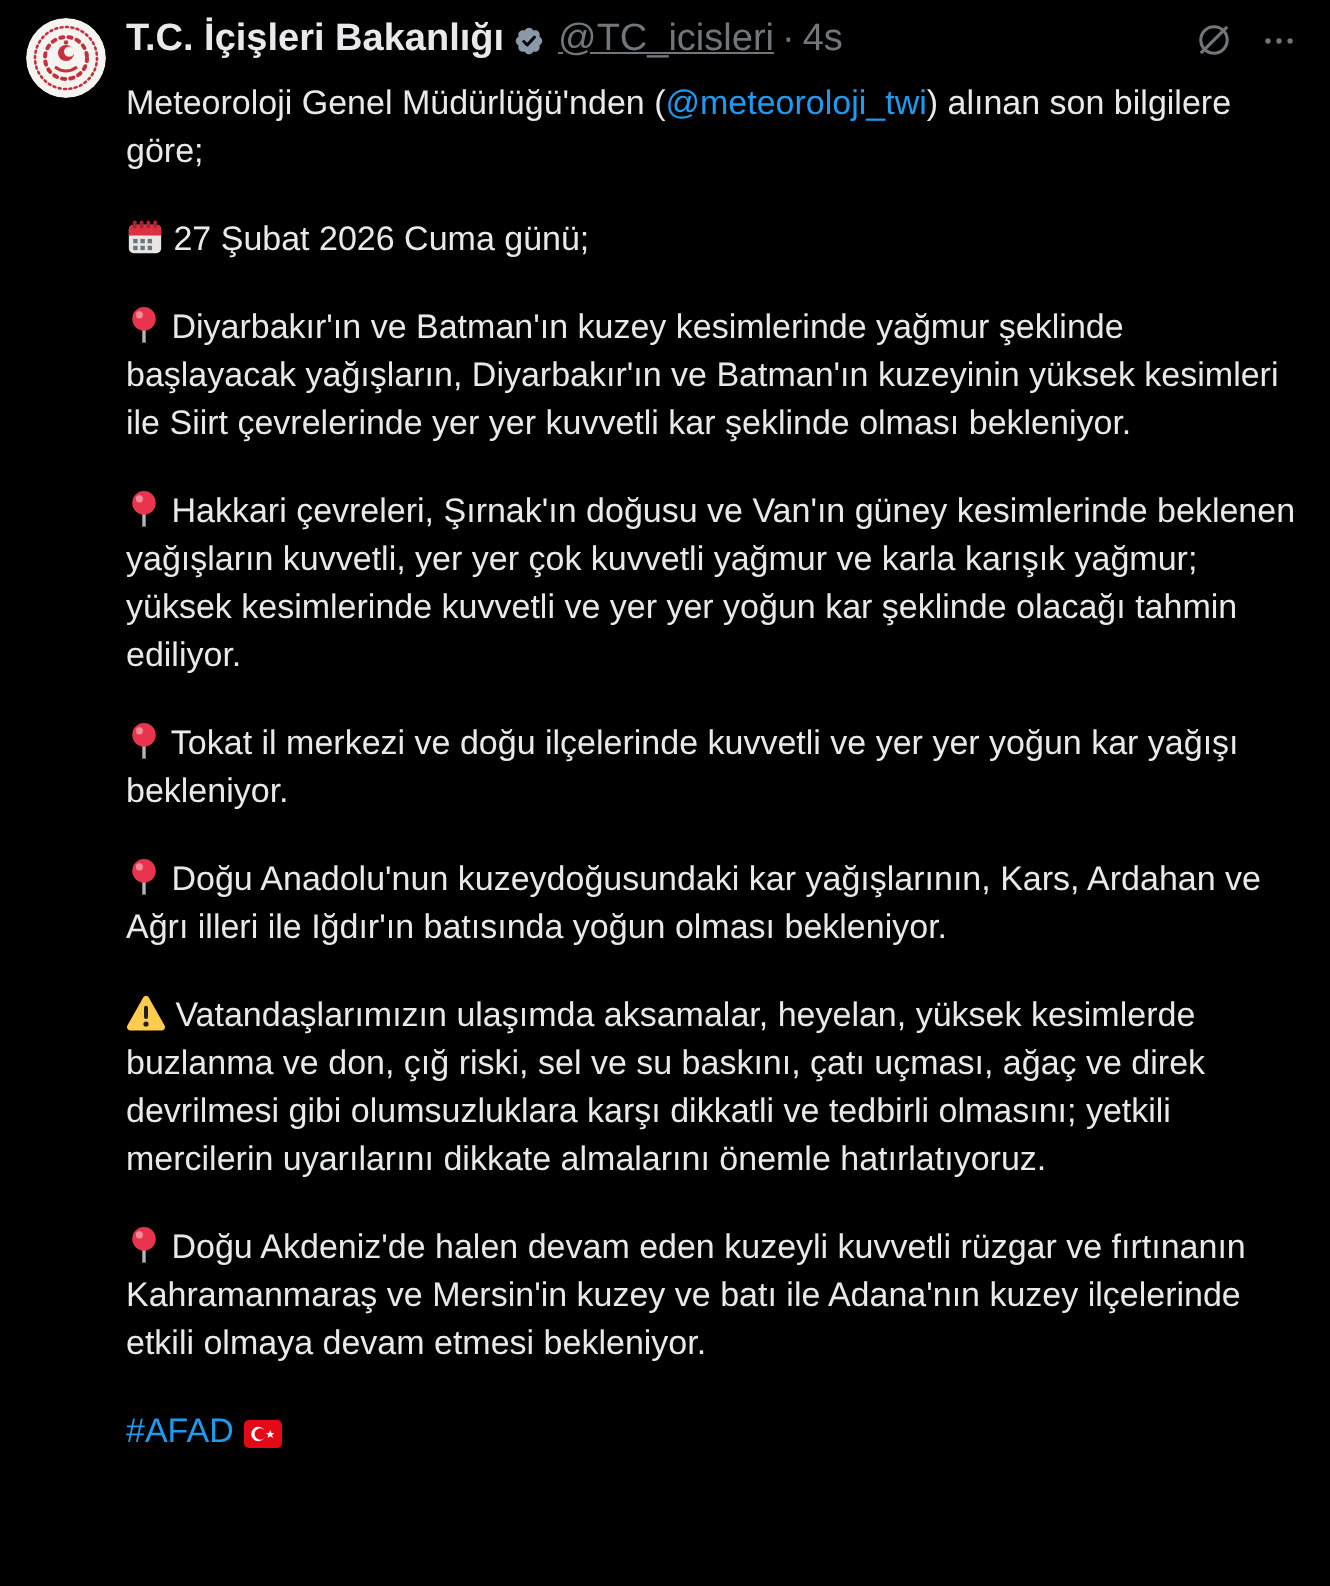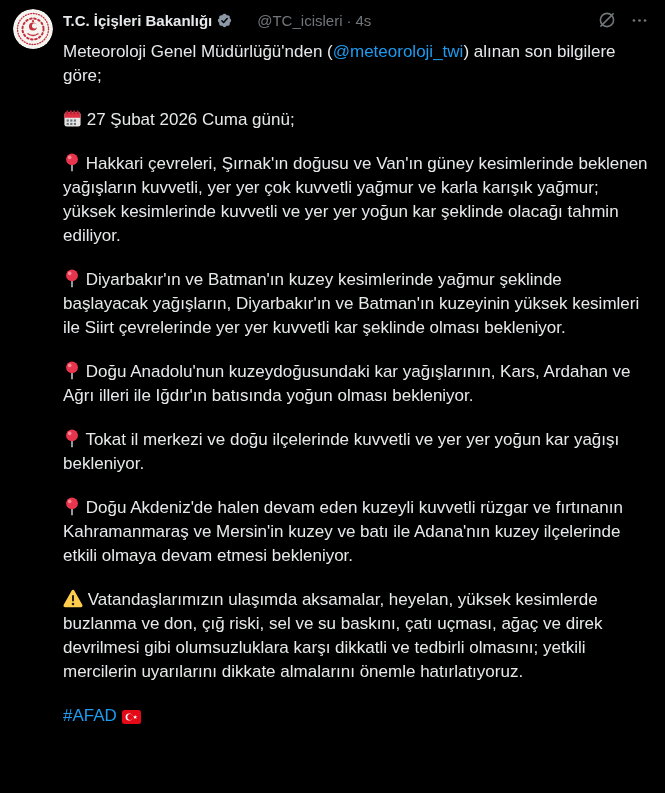--- a/index.html
+++ b/index.html
@@ -2,24 +2,24 @@
 <html><head>
 <meta charset="utf-8">
 <style>
   html,body{margin:0;padding:0;background:#000;}
   .page{width:665px;height:793px;background:#000;overflow:hidden;
         font-family:"Liberation Sans",sans-serif;}
   .tweet{display:flex;padding:9px 16px 0 13px;box-sizing:border-box;width:665px;}
   .avatar-col{width:40px;flex-shrink:0;margin-right:10px;}
   .avatar{width:40px;height:40px;border-radius:50%;overflow:hidden;display:block;cursor:pointer;}
   .content-col{flex:1;min-width:0;}
-  .header-row{display:flex;align-items:center;height:22px;font-size:15px;color:#71767b;white-space:nowrap;}
+  .header-row{display:flex;align-items:center;height:22px;font-size:19px;color:#71767b;white-space:nowrap;}
   .display-name{color:#e7e9ea;font-weight:700;cursor:pointer;}
   .badge{margin:0 3px 0 3px;display:inline-flex;align-items:center;}
-  .handle{margin-left:20px;}
+  .handle{margin-left:2px;text-decoration:underline;}
   .sep{margin:0 4px;}
   .header-right{margin-left:auto;display:flex;align-items:center;gap:12px;}
   .icon-btn{cursor:pointer;display:inline-flex;align-items:center;}
   .tweet-text{color:#e7e9ea;font-size:17px;line-height:24px;margin-top:9px;
               overflow-wrap:break-word;}
   .para{margin:0 0 20px 0;padding:0;}
   .para:last-child{margin-bottom:0;}
   .tlink{color:#1d9bf0;text-decoration:none;cursor:pointer;margin-top:40px;}
   .emoji{display:inline-block;}
   .emoji svg{vertical-align:-3px;}
@@ -90,46 +90,46 @@
                   <rect x="11.4" y="11" width="2.3" height="2.3"></rect>
                   <rect x="3.8" y="14.6" width="2.3" height="2.3"></rect>
                   <rect x="7.6" y="14.6" width="2.3" height="2.3"></rect>
                   <rect x="11.4" y="14.6" width="2.3" height="2.3"></rect>
                 </g>
               </svg></span> 27 Şubat 2026 Cuma günü;</p>
           <p class="para"><span class="emoji"><svg width="18" height="19" viewBox="0 0 18 19">
                 <line x1="9" y1="11.5" x2="9" y2="18.3" stroke="#b0b6bd" stroke-width="1.7"></line>
                 <circle cx="9" cy="6.4" r="5.9" fill="#e8354d"></circle>
                 <circle cx="6.7" cy="4.4" r="1.8" fill="#ff8a9a"></circle>
-              </svg></span> Hakkari çevreleri, Şırnak'ın doğusu ve Van'ın güney kesimlerinde beklenen yağışların kuvvetli, yer yer çok kuvvetli yağmur ve karla karışık yağmur; yüksek kesimlerinde kuvvetli ve yer yer yoğun kar şeklinde olacağı tahmin ediliyor.</p>
-          <p class="para"><span class="emoji"><svg width="18" height="19" viewBox="0 0 18 19">
-                <line x1="9" y1="11.5" x2="9" y2="18.3" stroke="#b0b6bd" stroke-width="1.7"></line>
-                <circle cx="9" cy="6.4" r="5.9" fill="#e8354d"></circle>
-                <circle cx="6.7" cy="4.4" r="1.8" fill="#ff8a9a"></circle>
               </svg></span> Diyarbakır'ın ve Batman'ın kuzey kesimlerinde yağmur şeklinde başlayacak yağışların, Diyarbakır'ın ve Batman'ın kuzeyinin yüksek kesimleri ile Siirt çevrelerinde yer yer kuvvetli kar şeklinde olması bekleniyor.</p>
           <p class="para"><span class="emoji"><svg width="18" height="19" viewBox="0 0 18 19">
                 <line x1="9" y1="11.5" x2="9" y2="18.3" stroke="#b0b6bd" stroke-width="1.7"></line>
                 <circle cx="9" cy="6.4" r="5.9" fill="#e8354d"></circle>
                 <circle cx="6.7" cy="4.4" r="1.8" fill="#ff8a9a"></circle>
-              </svg></span> Doğu Anadolu'nun kuzeydoğusundaki kar yağışlarının, Kars, Ardahan ve Ağrı illeri ile Iğdır'ın batısında yoğun olması bekleniyor.</p>
+              </svg></span> Hakkari çevreleri, Şırnak'ın doğusu ve Van'ın güney kesimlerinde beklenen yağışların kuvvetli, yer yer çok kuvvetli yağmur ve karla karışık yağmur; yüksek kesimlerinde kuvvetli ve yer yer yoğun kar şeklinde olacağı tahmin ediliyor.</p>
           <p class="para"><span class="emoji"><svg width="18" height="19" viewBox="0 0 18 19">
                 <line x1="9" y1="11.5" x2="9" y2="18.3" stroke="#b0b6bd" stroke-width="1.7"></line>
                 <circle cx="9" cy="6.4" r="5.9" fill="#e8354d"></circle>
                 <circle cx="6.7" cy="4.4" r="1.8" fill="#ff8a9a"></circle>
               </svg></span> Tokat il merkezi ve doğu ilçelerinde kuvvetli ve yer yer yoğun kar yağışı bekleniyor.</p>
           <p class="para"><span class="emoji"><svg width="18" height="19" viewBox="0 0 18 19">
                 <line x1="9" y1="11.5" x2="9" y2="18.3" stroke="#b0b6bd" stroke-width="1.7"></line>
                 <circle cx="9" cy="6.4" r="5.9" fill="#e8354d"></circle>
                 <circle cx="6.7" cy="4.4" r="1.8" fill="#ff8a9a"></circle>
-              </svg></span> Doğu Akdeniz'de halen devam eden kuzeyli kuvvetli rüzgar ve fırtınanın Kahramanmaraş ve Mersin'in kuzey ve batı ile Adana'nın kuzey ilçelerinde etkili olmaya devam etmesi bekleniyor.</p>
+              </svg></span> Doğu Anadolu'nun kuzeydoğusundaki kar yağışlarının, Kars, Ardahan ve Ağrı illeri ile Iğdır'ın batısında yoğun olması bekleniyor.</p>
           <p class="para"><span class="emoji"><svg width="20" height="19" viewBox="0 0 20 19">
                 <path d="M8.6 1.7a1.6 1.6 0 0 1 2.8 0l7.9 14.1a1.6 1.6 0 0 1-1.4 2.4H2.1A1.6 1.6 0 0 1 .7 15.8z" fill="#ffcc4d"></path>
                 <rect x="9" y="5.9" width="2" height="6.6" rx="1" fill="#231f20"></rect>
                 <circle cx="10" cy="15" r="1.3" fill="#231f20"></circle>
               </svg></span> Vatandaşlarımızın ulaşımda aksamalar, heyelan, yüksek kesimlerde buzlanma ve don, çığ riski, sel ve su baskını, çatı uçması, ağaç ve direk devrilmesi gibi olumsuzluklara karşı dikkatli ve tedbirli olmasını; yetkili mercilerin uyarılarını dikkate almalarını önemle hatırlatıyoruz.</p>
+          <p class="para"><span class="emoji"><svg width="18" height="19" viewBox="0 0 18 19">
+                <line x1="9" y1="11.5" x2="9" y2="18.3" stroke="#b0b6bd" stroke-width="1.7"></line>
+                <circle cx="9" cy="6.4" r="5.9" fill="#e8354d"></circle>
+                <circle cx="6.7" cy="4.4" r="1.8" fill="#ff8a9a"></circle>
+              </svg></span> Doğu Akdeniz'de halen devam eden kuzeyli kuvvetli rüzgar ve fırtınanın Kahramanmaraş ve Mersin'in kuzey ve batı ile Adana'nın kuzey ilçelerinde etkili olmaya devam etmesi bekleniyor.</p>
           <p class="para"><a class="tlink" href="#">#AFAD</a> <span class="emoji"><svg width="19" height="14" viewBox="0 0 19 14">
                 <rect width="19" height="14" rx="2.5" fill="#e30917"></rect>
                 <circle cx="7.2" cy="7" r="3.6" fill="#fff"></circle>
                 <circle cx="8.2" cy="7" r="2.9" fill="#e30917"></circle>
                 <polygon points="13.1,5.0 13.7,6.5 15.3,6.5 14.0,7.5 14.5,9.0 13.1,8.1 11.7,9.0 12.2,7.5 10.9,6.5 12.5,6.5" fill="#fff"></polygon>
               </svg></span></p>
         </div>
     </div>
 
   </article>

